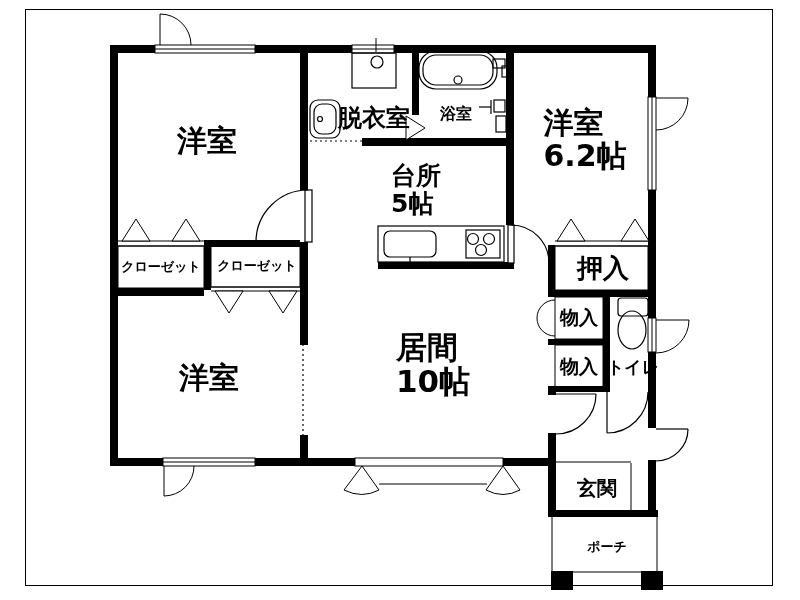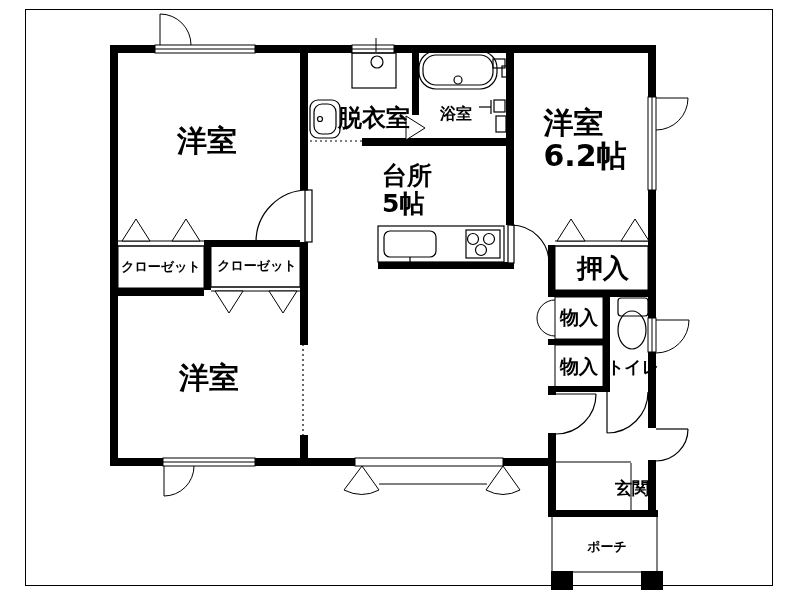--- a/index.html
+++ b/index.html
@@ -214,21 +214,21 @@
   </div>
 
   <div class="lbl" style="left:374px;top:118px;font-size:24px">
     <span>脱衣室</span>
   </div>
 
   <div class="lbl" style="left:456px;top:114px;font-size:16px">
     <span>浴室</span>
   </div>
 
-  <div class="lbl" style="left:407px;top:189px;font-size:25px">
+  <div class="lbl" style="left:416px;top:189px;font-size:25px">
     <span>台所</span>
     <span>5帖</span>
   </div>
 
   <div class="lbl" style="left:585px;top:139px;font-size:30px">
     <span>洋室</span>
     <span>6.2帖</span>
   </div>
 
   <div class="lbl" style="left:603px;top:268px;font-size:26px">
@@ -240,22 +240,26 @@
   </div>
 
   <div class="lbl" style="left:579px;top:366px;font-size:19px">
     <span>物入</span>
   </div>
 
   <div class="lbl" style="left:633px;top:367px;font-size:17px">
     <span>トイレ</span>
   </div>
 
-
-  <div class="lbl" style="left:632px;top:488px;font-size:17px">
+  <div class="lbl" style="left:433px;top:364px;font-size:31px">
+    <span>居間</span>
+    <span>10帖</span>
+  </div>
+
+  <div class="lbl" style="left:597px;top:488px;font-size:20px">
     <span>玄関</span>
   </div>
 
   <div class="lbl" style="left:607px;top:547px;font-size:13px">
     <span>ポーチ</span>
   </div>
 
 </div>
 
 </body></html>

